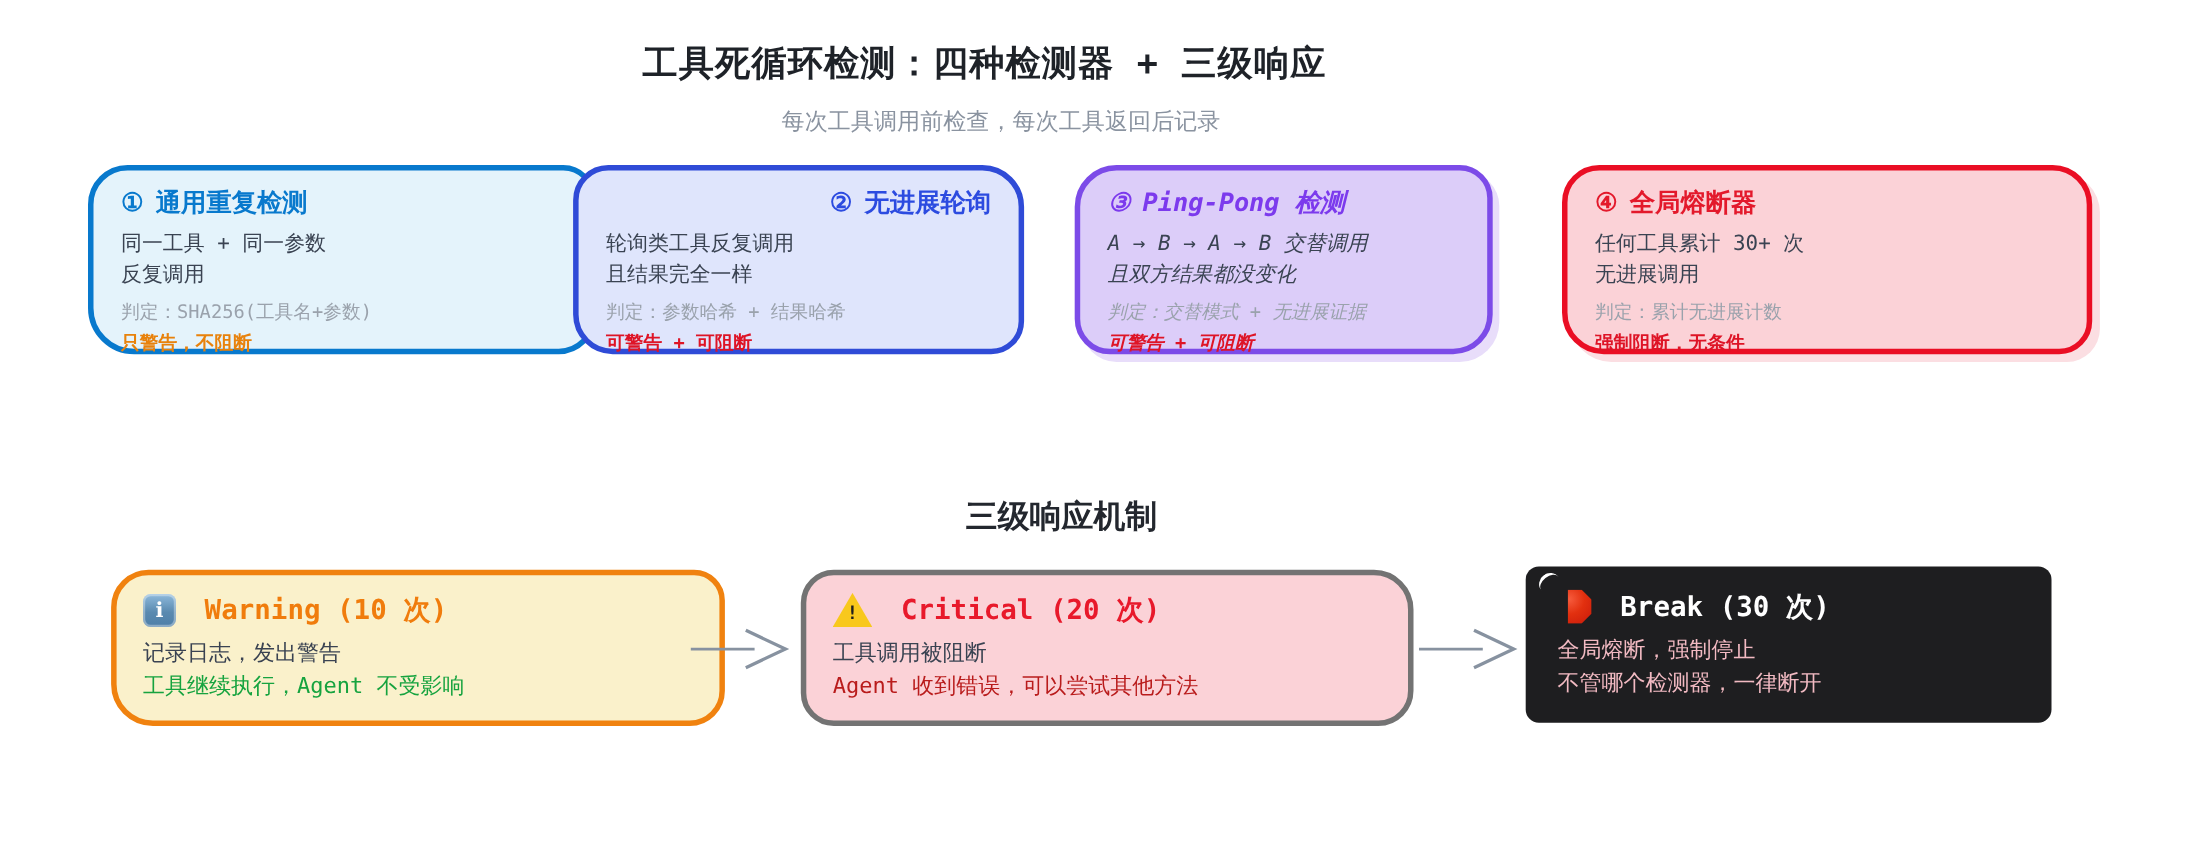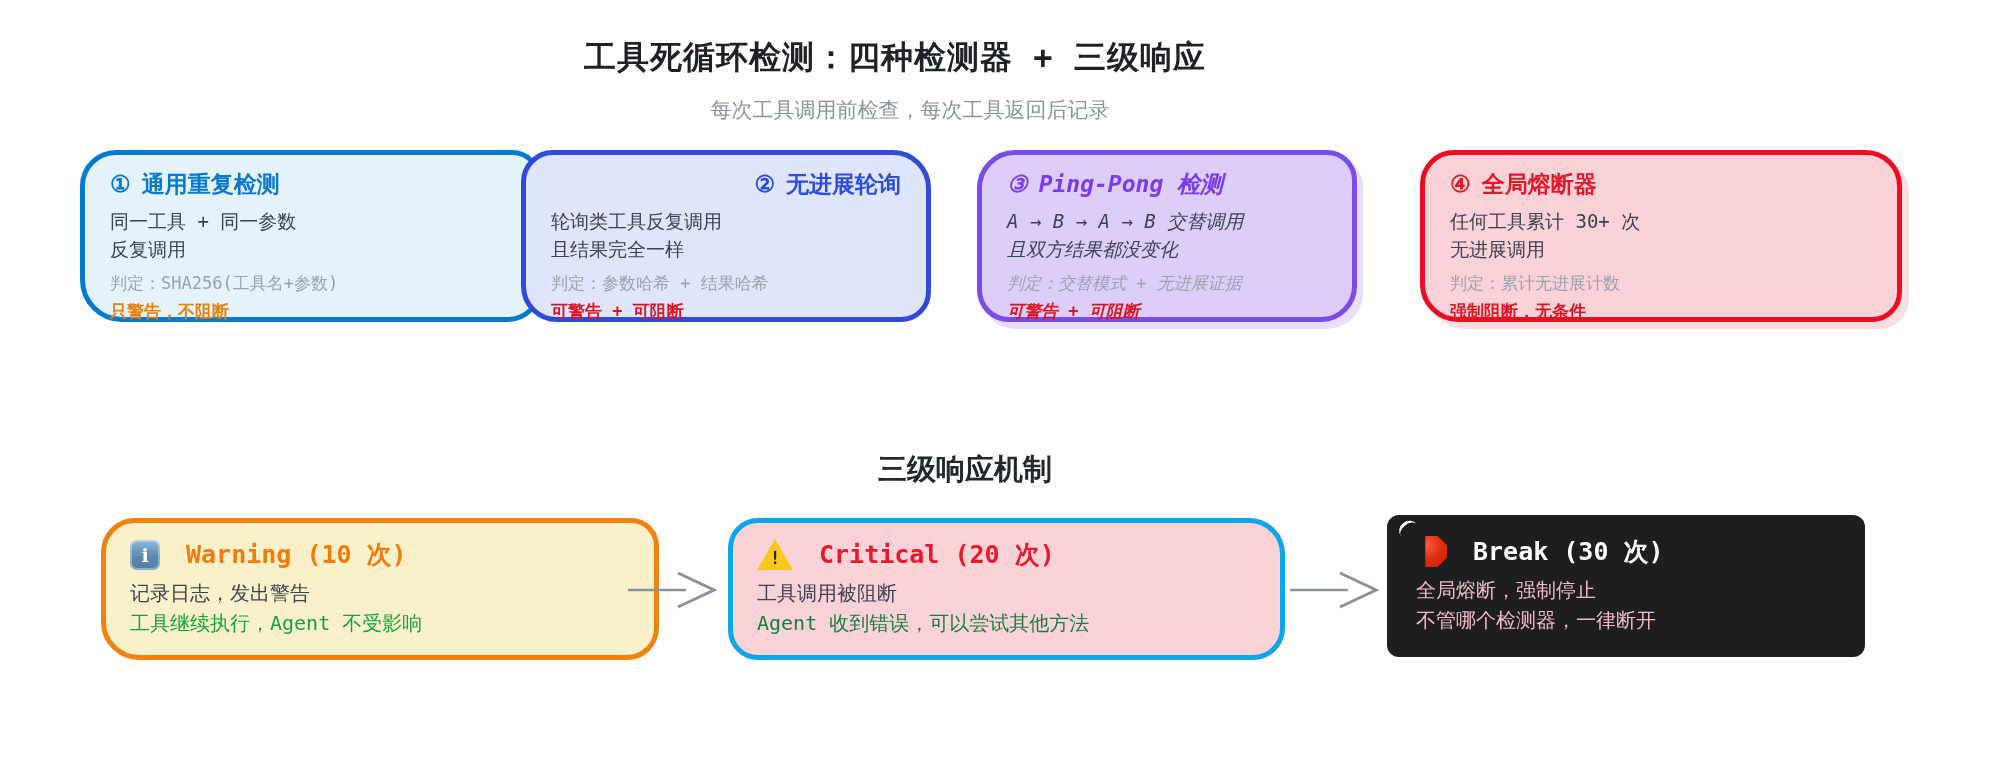--- a/index.html
+++ b/index.html
@@ -47,25 +47,25 @@
   .section-title {
     position: absolute; left: 965px; top: 450px; transform: translateX(-50%);
     font-size: 29px; font-weight: bold; color: #23272E; white-space: nowrap;
   }
 
   .lvl { position: absolute; top: 518px; height: 142px; box-sizing: border-box; padding: 12px 24px; }
   .lvl-title { display: flex; align-items: center; gap: 26px; font-size: 25px; font-weight: bold; margin: 3px 0 7px 0; white-space: nowrap; }
   .lvl-line { font-size: 20px; line-height: 30px; white-space: nowrap; }
   .dark-line   { color: #3A4352; }
   .green-line  { color: #16A33F; }
-  .orange-line { color: #15803d; }
+  .orange-line { color: #b91c1c; }
 
   .warning  { left: 78px;  width: 558px; background: #FAF1CB; border: 5px solid #F0820F; border-radius: 34px 28px 32px 38px; margin-left: 23px; }
   .warning .lvl-title-text { color: #F07C0C; }
-  .critical { left: 728px; width: 557px; background: #FBD2D7; border: 5px solid #0ea5e9; border-radius: 30px 36px 32px 30px; }
+  .critical { left: 728px; width: 557px; background: #FBD2D7; border: 5px solid #737373; border-radius: 30px 36px 32px 30px; }
   .critical .lvl-title-text { color: #E8192B; }
   .break    { left: 1387px; top: 515px; width: 478px; height: 142px; background: #1E1E20; border: none; border-radius: 12px; padding: 17px 29px; }
   .break .lvl-title-text { color: #FFFFFF; }
   .break .lvl-line { color: #F2BAC2; }
   .break::before {
     content: ""; position: absolute; left: 12px; top: 6px; width: 20px; height: 16px;
     border-top: 3px solid #ffffff; border-radius: 50%; transform: rotate(-38deg);
   }
 
   

